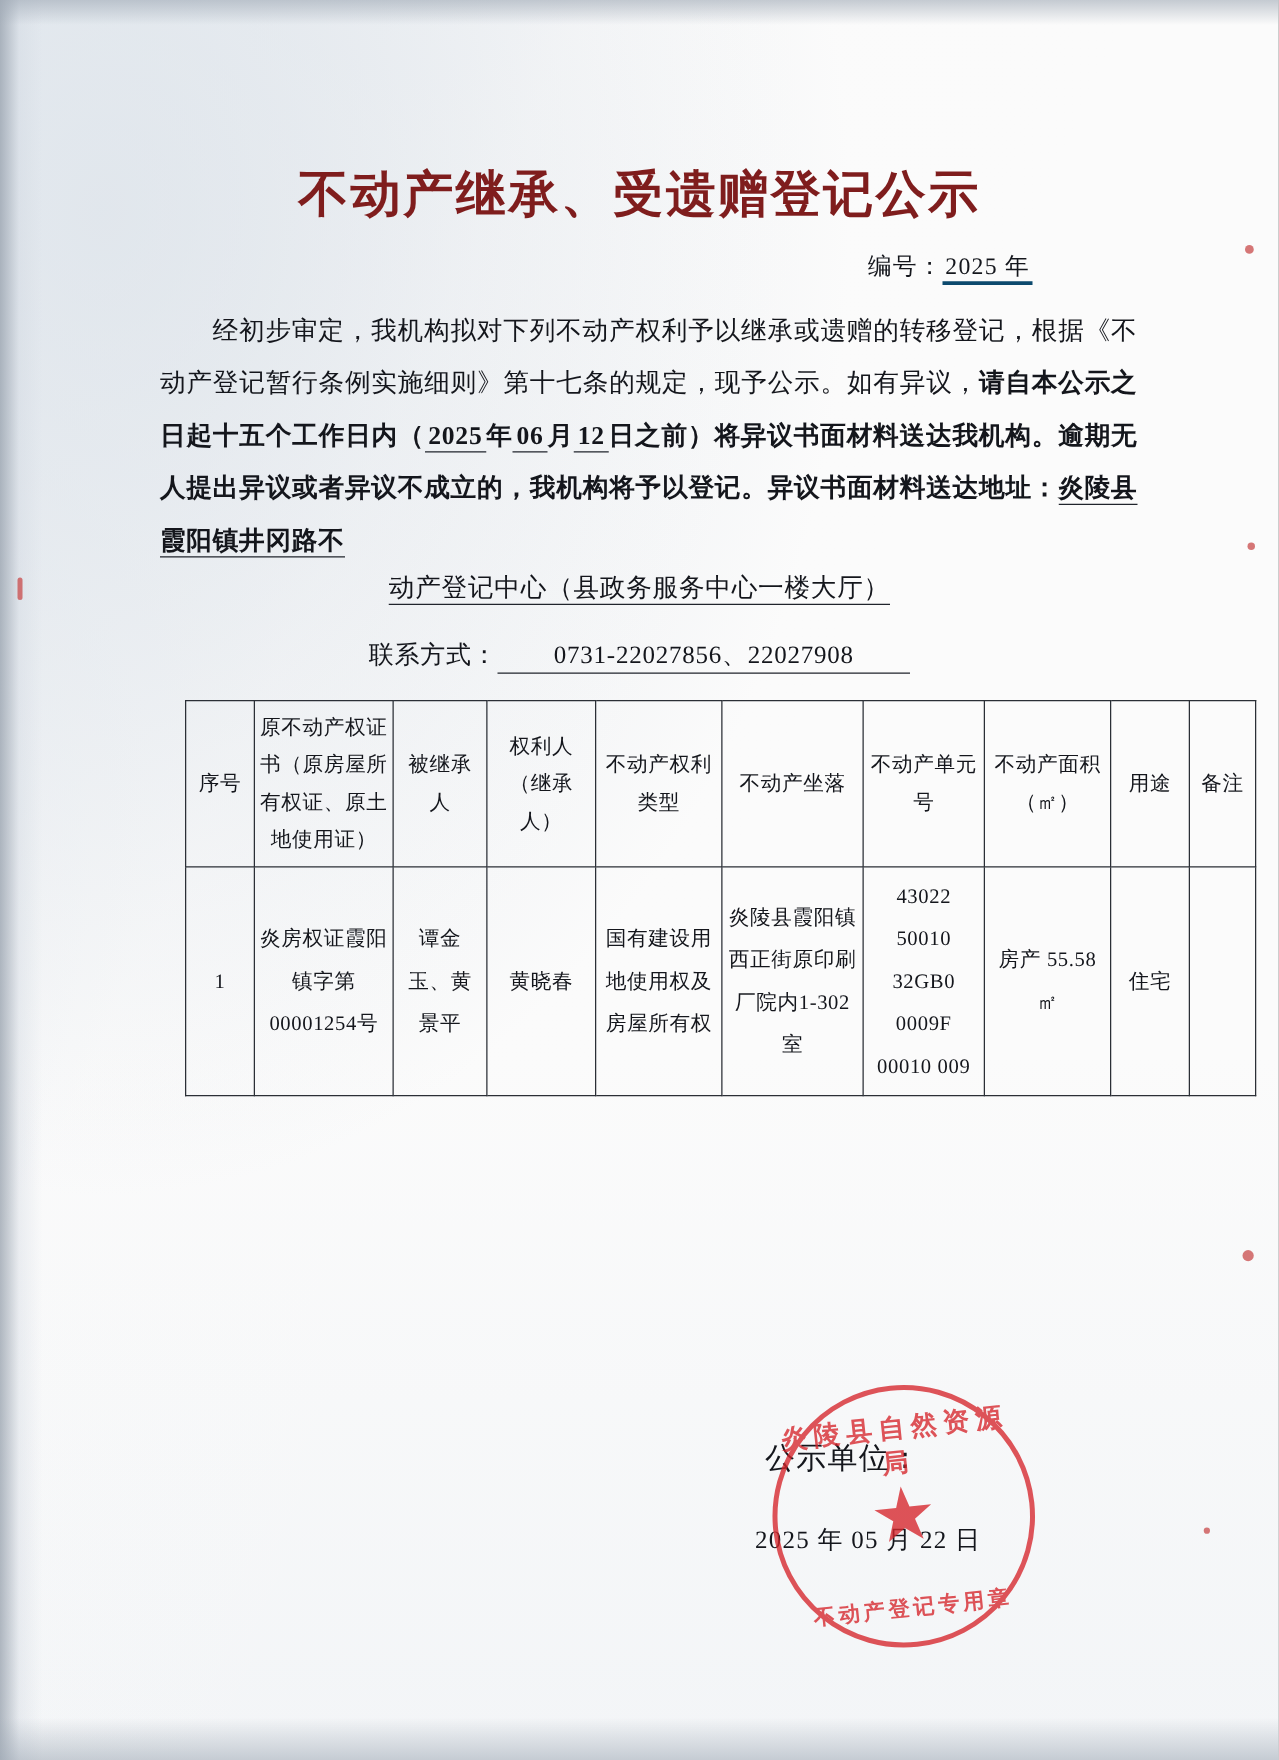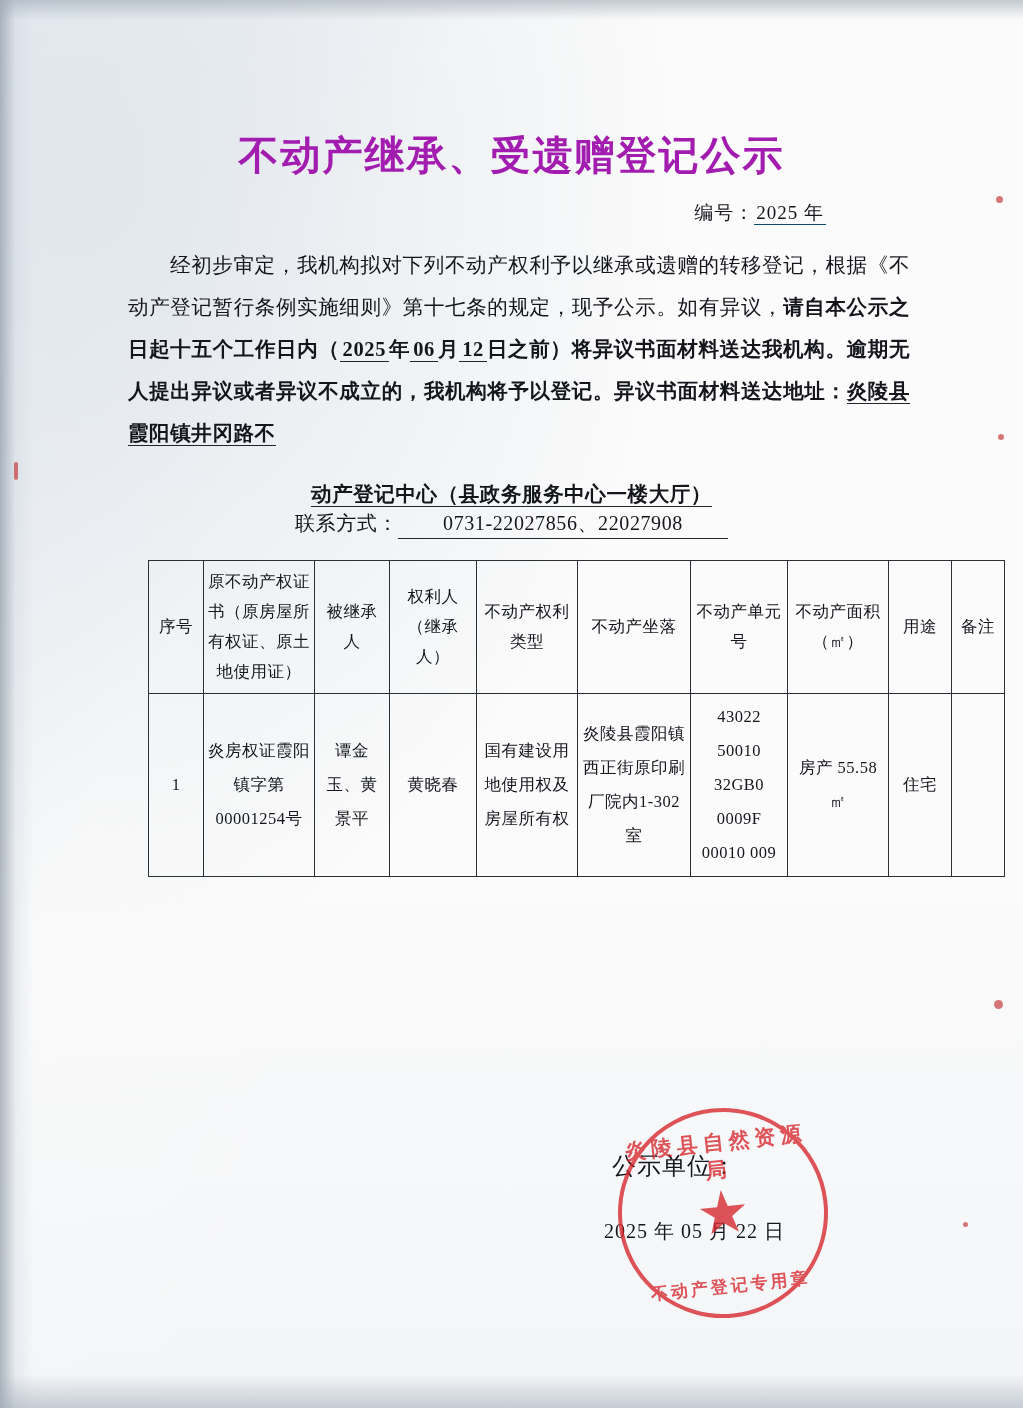--- a/index.html
+++ b/index.html
@@ -56,58 +56,58 @@
   .title {
     position: absolute;
     top: 128px;
     left: 0;
     width: 100%;
     text-align: center;
     font-family: "DejaVu Serif", "Liberation Serif", serif;
     font-weight: 700;
     font-size: 40px;
     letter-spacing: 2px;
-    color: #a21caf;
+    color: #7f1d1d;
   }
 
   .doc-no {
     position: absolute;
     top: 200px;
     right: 197px;
     font-size: 19px;
     letter-spacing: 1px;
   }
   .doc-no .ul {
-    border-bottom: 1px solid #0c4a6e;
+    border-bottom: 3px solid #0c4a6e;
     padding: 0 2px 1px 2px;
   }
 
   .body-text {
     position: absolute;
     top: 244px;
     left: 128px;
     width: 782px;
     font-size: 20.5px;
     line-height: 42px;
     text-align: justify;
     letter-spacing: 0.6px;
   }
   .body-text .indent { display: inline-block; width: 42px; }
   .b { font-weight: 700; }
   .u { border-bottom: 1px solid #20242c; padding-bottom: 1px; }
   .u-sm { border-bottom: 1px solid #20242c; padding: 0 3px 1px 3px; }
 
   .addr-line2 {
     position: absolute;
-    top: 480px;
+    top: 456px;
     left: 0;
     width: 100%;
     text-align: center;
     font-size: 20.5px;
-    font-weight: 700;
+    font-weight: 400;
     letter-spacing: 0.6px;
   }
   .contact-line {
     position: absolute;
     top: 510px;
     left: 0;
     width: 100%;
     text-align: center;
     font-size: 20px;
     letter-spacing: 0.6px;

